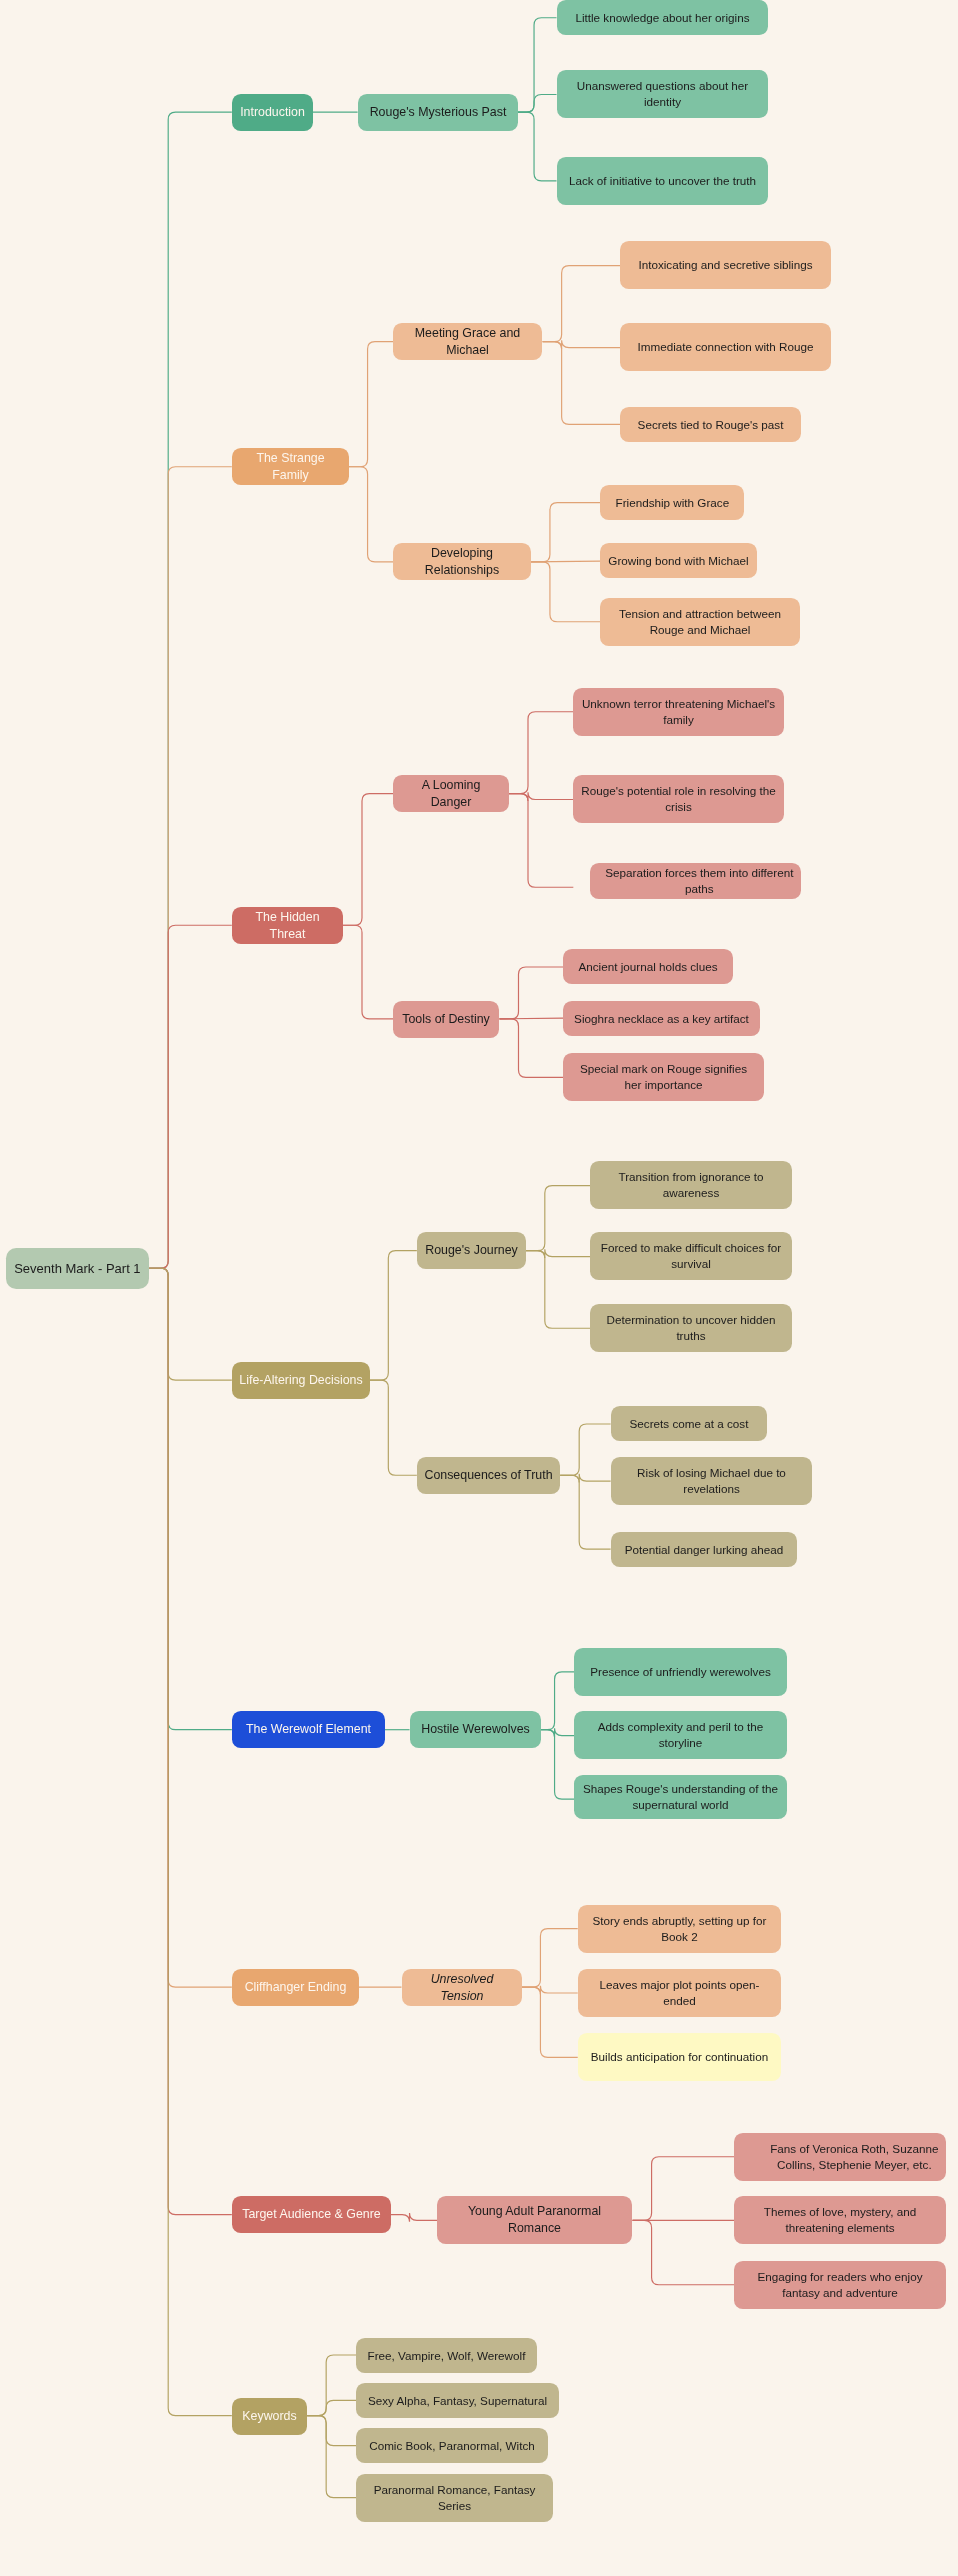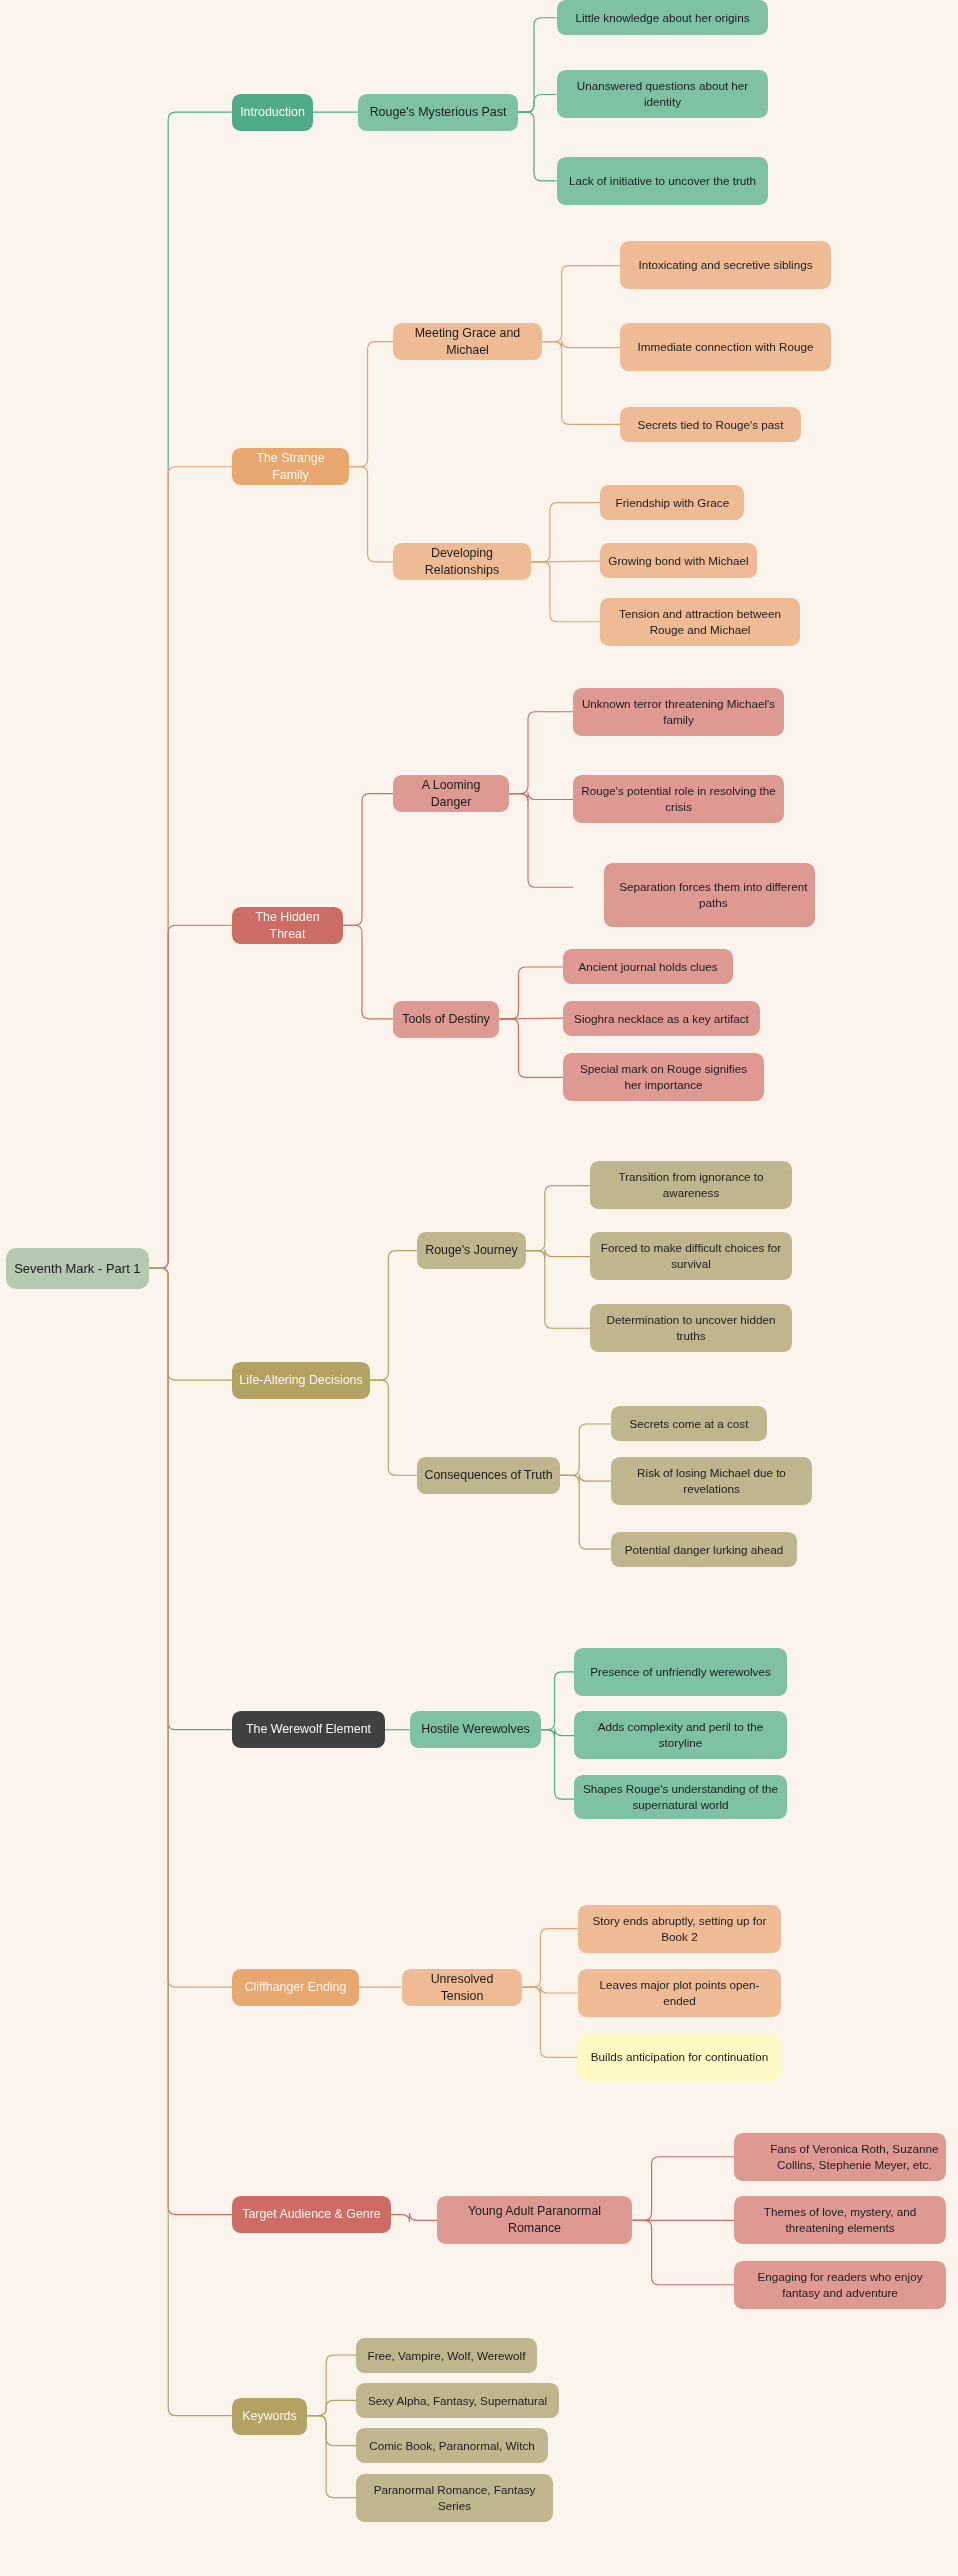--- a/index.html
+++ b/index.html
@@ -148,21 +148,21 @@
       </div>
       <div class="node level2" style="left: 393px; top: 775px; width: 116px; height: 37px; background: rgb(221, 153, 146); font-size: 12.4px;">
         <span class="node-label">A Looming Danger</span>
       </div>
       <div class="node level3" style="left: 573px; top: 688px; width: 211px; height: 48px; background: rgb(221, 153, 146); font-size: 11.7px;">
         <span class="node-label">Unknown terror threatening Michael's family</span>
       </div>
       <div class="node level3" style="left: 573px; top: 775px; width: 211px; height: 48px; background: rgb(221, 153, 146); font-size: 11.7px;">
         <span class="node-label">Rouge's potential role in resolving the crisis</span>
       </div>
-      <div class="node level3" style="left: 604px; top: 863px; width: 211px; height: 64px; background: rgb(221, 153, 146); font-size: 11.7px; padding-left: 15px;">
+      <div class="node level3" style="left: 590px; top: 863px; width: 211px; height: 36px; background: rgb(221, 153, 146); font-size: 11.7px; padding-left: 15px;">
         <span class="node-label">Separation forces them into different paths</span>
       </div>
       <div class="node level2" style="left: 393px; top: 1001px; width: 106px; height: 37px; background: rgb(221, 153, 146); font-size: 12.4px;">
         <span class="node-label">Tools of Destiny</span>
       </div>
       <div class="node level3" style="left: 563px; top: 949px; width: 170px; height: 35px; background: rgb(221, 153, 146); font-size: 11.7px;">
         <span class="node-label">Ancient journal holds clues</span>
       </div>
       <div class="node level3" style="left: 563px; top: 1001px; width: 197px; height: 35px; background: rgb(221, 153, 146); font-size: 11.7px;">
         <span class="node-label">Sioghra necklace as a key artifact</span>
@@ -190,39 +190,39 @@
       </div>
       <div class="node level3" style="left: 611px; top: 1406px; width: 156px; height: 35px; background: rgb(192, 182, 142); font-size: 11.7px;">
         <span class="node-label">Secrets come at a cost</span>
       </div>
       <div class="node level3" style="left: 611px; top: 1457px; width: 201px; height: 48px; background: rgb(192, 182, 142); font-size: 11.7px;">
         <span class="node-label">Risk of losing Michael due to revelations</span>
       </div>
       <div class="node level3" style="left: 611px; top: 1532px; width: 186px; height: 35px; background: rgb(192, 182, 142); font-size: 11.7px;">
         <span class="node-label">Potential danger lurking ahead</span>
       </div>
-      <div class="node level1" style="left: 232px; top: 1711px; width: 153px; height: 37px; background: #404040; font-size: 12.4px;">
+      <div class="node level1" style="left: 232px; top: 1711px; width: 153px; height: 37px; background: #1d4ed8; font-size: 12.4px;">
         <span class="node-label">The Werewolf Element</span>
       </div>
       <div class="node level2" style="left: 410px; top: 1711px; width: 131px; height: 37px; background: rgb(126, 194, 163); font-size: 12.4px;">
         <span class="node-label">Hostile Werewolves</span>
       </div>
       <div class="node level3" style="left: 574px; top: 1648px; width: 213px; height: 48px; background: rgb(126, 194, 163); font-size: 11.7px;">
         <span class="node-label">Presence of unfriendly werewolves</span>
       </div>
       <div class="node level3" style="left: 574px; top: 1711px; width: 213px; height: 48px; background: rgb(126, 194, 163); font-size: 11.7px;">
         <span class="node-label">Adds complexity and peril to the storyline</span>
       </div>
       <div class="node level3" style="left: 574px; top: 1775px; width: 213px; height: 44px; background: rgb(126, 194, 163); font-size: 11.7px;">
         <span class="node-label">Shapes Rouge's understanding of the supernatural world</span>
       </div>
       <div class="node level1" style="left: 232px; top: 1969px; width: 127px; height: 37px; background: rgb(232, 167, 111); font-size: 12.4px;">
         <span class="node-label">Cliffhanger Ending</span>
       </div>
-      <div class="node level2" style="left: 402px; top: 1969px; width: 120px; height: 37px; background: rgb(238, 187, 149); font-size: 12.4px;">
+      <div class="node level2" style="left: 402px; top: 1969px; width: 120px; height: 37px; background: rgb(238, 187, 149); font-size: 12.4px; font-style: italic;">
         <span class="node-label">Unresolved Tension</span>
       </div>
       <div class="node level3" style="left: 578px; top: 1905px; width: 203px; height: 48px; background: rgb(238, 187, 149); font-size: 11.7px;">
         <span class="node-label">Story ends abruptly, setting up for Book 2</span>
       </div>
       <div class="node level3" style="left: 578px; top: 1969px; width: 203px; height: 48px; background: rgb(238, 187, 149); font-size: 11.7px;">
         <span class="node-label">Leaves major plot points open-ended</span>
       </div>
       <div class="node level3" style="left: 578px; top: 2033px; width: 203px; height: 48px; background: #fef9c3; font-size: 11.7px;">
         <span class="node-label">Builds anticipation for continuation</span>

